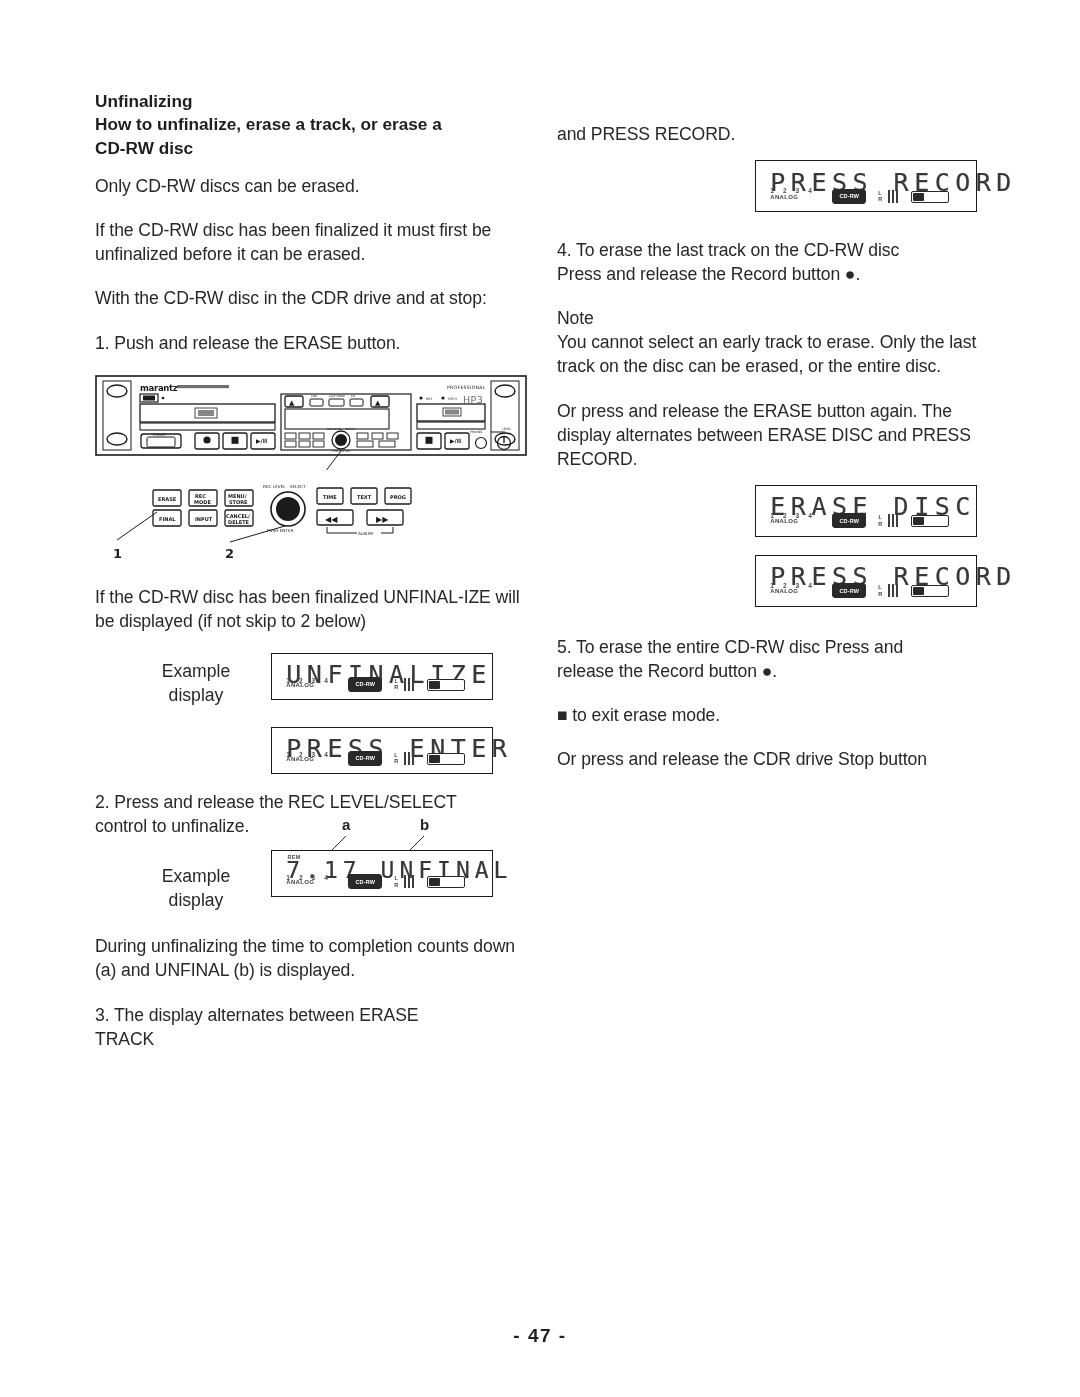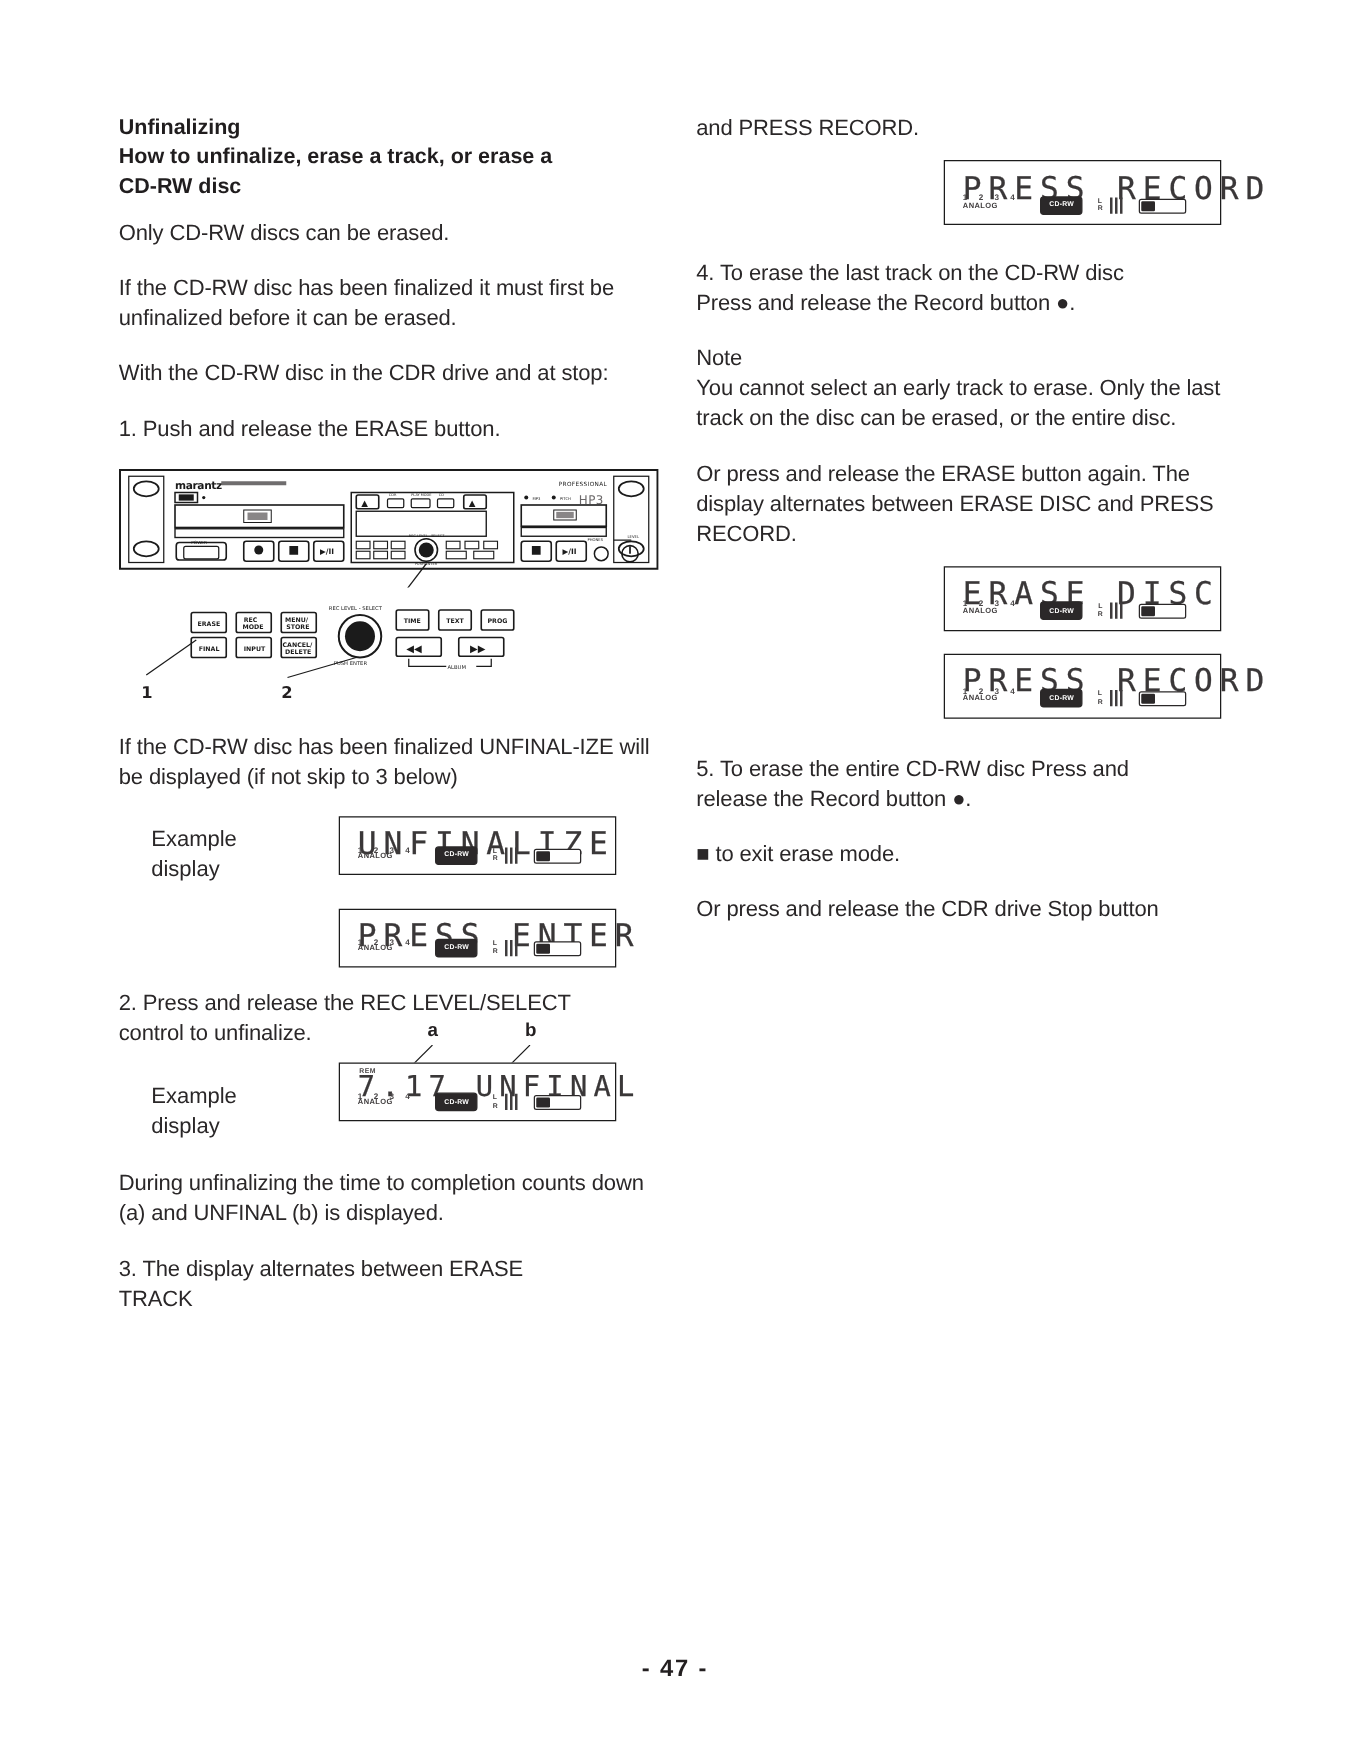--- a/index.html
+++ b/index.html
@@ -8,21 +8,21 @@
     width:1080px; height:1397px;
     background:#ffffff;
     font-family:"Liberation Sans", sans-serif;
     color:#231f20;
     position:relative;
     overflow:hidden;
   }
   .page { position:absolute; inset:0; }
   .col { position:absolute; top:90px; width:430px; }
   .col-left  { left:95px; }
-  .col-right { left:557px; }
+  .col-right { left:557px;margin-top:32px; }
 
   p.body-text {
     margin:0 0 20px 0;
     font-size:17.6px;
     line-height:1.37;
     color:#2a2728;
     letter-spacing:-0.1px;
   }
   p.head {
     font-weight:bold;
@@ -114,21 +114,21 @@
   }
   .lcd-batt::before {
     content:""; position:absolute; left:1px; top:1px;
     width:11px; height:8px; background:#2b2829; border-radius:1px;
   }
 
   
   .lcd-w1 { width:222px; height:52px;text-decoration:underline; }   
   .lcd-w2 { width:222px; height:47px; }   
 
-  .ex-row { display:flex; align-items:flex-start; }
+  .ex-row { display:flex; align-items:flex-start;text-align:center; }
   .ex-label {
     font-size:17.6px; line-height:1.37; color:#2a2728;
     margin-left:26px; width:150px; padding-top:6px;
   }
 
   .ab-labels { position:relative; height:20px; width:222px; }
   .ab-labels b {
     position:absolute; font-size:15px; font-weight:bold; color:#231f20;
   }
   .ab-labels b.a { left:62px; }
@@ -304,21 +304,21 @@
         <text x="263" y="59" font-family="DejaVu Sans, sans-serif" font-size="4.2" fill="#1b1b1b">ALBUM</text>
 
         <line x1="62" y1="36" x2="22" y2="64" stroke="#1b1b1b" stroke-width="1"></line>
         <line x1="190" y1="50" x2="135" y2="66" stroke="#1b1b1b" stroke-width="1"></line>
         <text x="18" y="82" font-family="DejaVu Sans, sans-serif" font-size="13" font-weight="bold" fill="#231f20">1</text>
         <text x="130" y="82" font-family="DejaVu Sans, sans-serif" font-size="13" font-weight="bold" fill="#231f20">2</text>
       </svg>
     </div>
 
     <div class="spacer-sm"></div>
-    <p class="body-text">If the CD-RW disc has been finalized UNFINAL-IZE will be displayed (if not skip to 3 below)</p>
+    <p class="body-text">If the CD-RW disc has been finalized UNFINAL-IZE will be displayed (if not skip to 2 below)</p>
 
     <div class="ex-row" style="margin-bottom:20px;">
       <div class="ex-label">
         <div>Example</div>
         <div>display</div>
       </div>
       <div class="lcd lcd-w2">
         <div class="lcd-inner">
           <div class="lcd-main">UNFINALIZE</div>
           <div class="lcd-tracknums">1 2 3 4</div>

